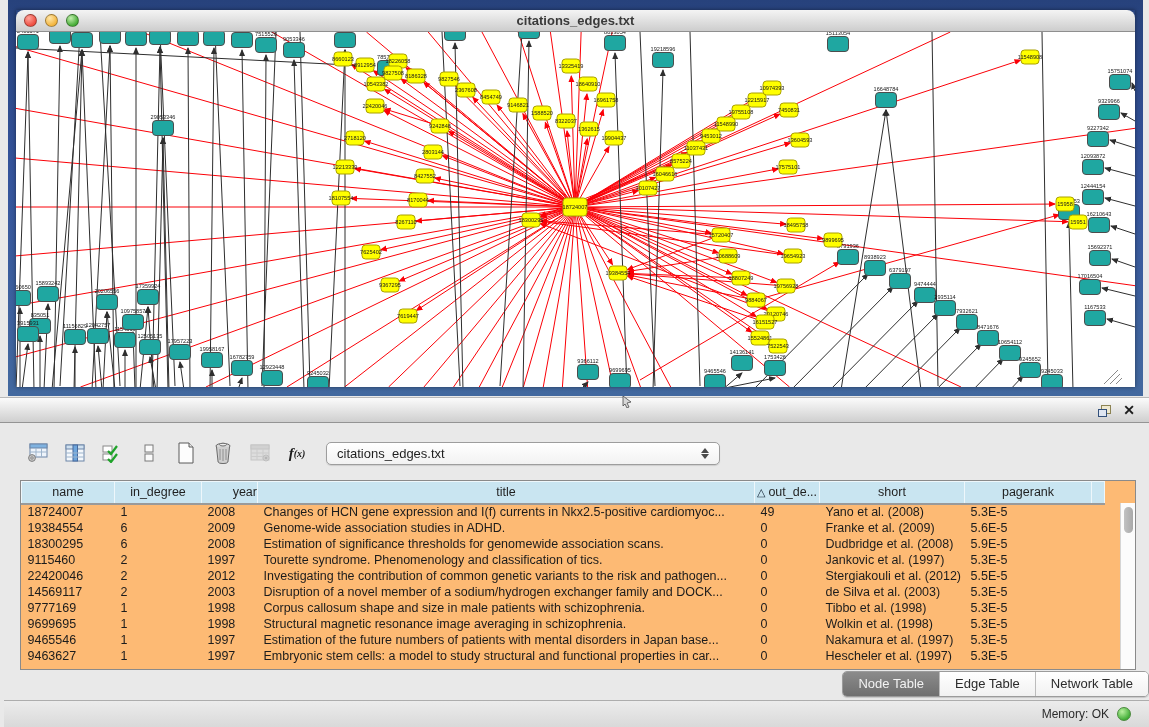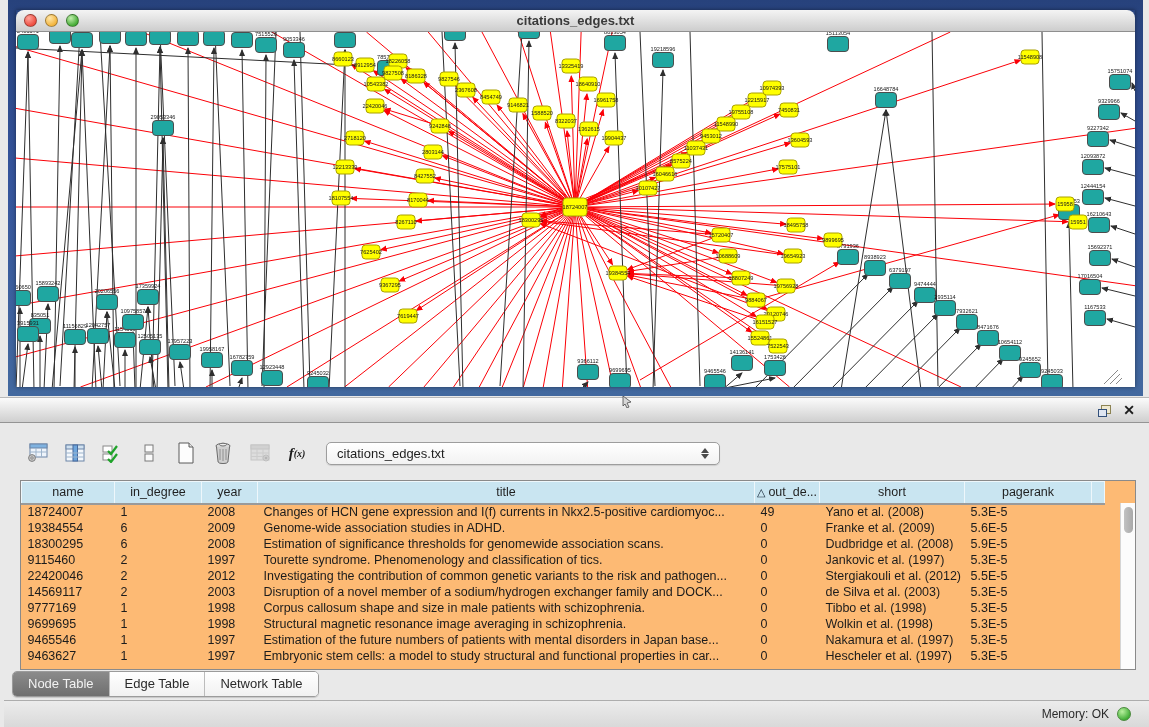--- a/index.html
+++ b/index.html
@@ -56,21 +56,21 @@
                 background:#fdba74; border:1px solid #8a8a8a; overflow:hidden; }
   table { border-collapse:collapse; table-layout:fixed; width:1083px; }
   th { height:22px; background:#c9e5f1; border:1px solid #eef7fb; border-bottom:2px solid #9a9a9a;
        font-size:12.5px; font-weight:normal; color:#1f1f1f; text-align:center; overflow:hidden; white-space:nowrap; }
   th .sort { font-size:11px; margin-right:3px; color:#123; }
   td { height:16px; font-size:12.5px; color:#1c1c1c; white-space:nowrap; overflow:hidden; padding:0 3px 0 6px; }
   .vscroll { position:absolute; right:0; top:22px; bottom:0; width:15px; background:#fcfcfc; border-left:1px solid #d5d5d5; }
   .vthumb { position:absolute; left:3px; top:4px; width:9px; height:26px; border-radius:5px;
             background:linear-gradient(90deg,#c2c2c2,#a9a9a9); }
 
-  .tabs { position:absolute; left:0; right:0; bottom:3px; display:flex; justify-content:flex-start;padding-left:12px; }
+  .tabs { position:absolute; left:0; right:0; bottom:3px; display:flex; justify-content:flex-end;padding-left:12px; }
   .seg { display:inline-flex; border:1px solid #9b9b9b; border-radius:5px; overflow:hidden;
          box-shadow:0 1px 1px rgba(0,0,0,.15); }
   .seg .tab { padding:4px 15px 5px 15px; font-size:13px; color:#2b2b2b;
               background:linear-gradient(180deg,#ffffff,#f1f1f1); border-left:1px solid #bcbcbc; }
   .seg .tab:first-child { border-left:none; }
   .seg .tab.active { background:linear-gradient(180deg,#8b8b8b,#6f6f6f); color:#f2f2f2; }
 
   
   .statusbar { position:absolute; left:4px; bottom:0; width:1149px; height:27px;
                background:linear-gradient(180deg,#ececec,#d9d9d9); border-top:1px solid #adadad;
@@ -623,21 +623,21 @@
           </span>
       </div>
     </div>
 
     <div class="table-wrap">
       <table>
         <thead>
             <tr id="thead-row">
               <th style="width: 93px;">name</th>
               <th style="width: 87px;">in_degree</th>
-              <th style="width: 56px;">year</th>
+              <th style="width: 56px; text-align: right;">year</th>
               <th style="width: 497px;">title</th>
               <th style="width: 65px; margin-top: 28px;"><span class="sort">△</span>out_de...</th>
               <th style="width: 145px;">short</th>
               <th style="width: 127px;">pagerank</th>
               <th style="width: 13px;"></th>
             </tr>
           </thead>
         <tbody id="tbody">
             <tr>
               <td>18724007</td>

